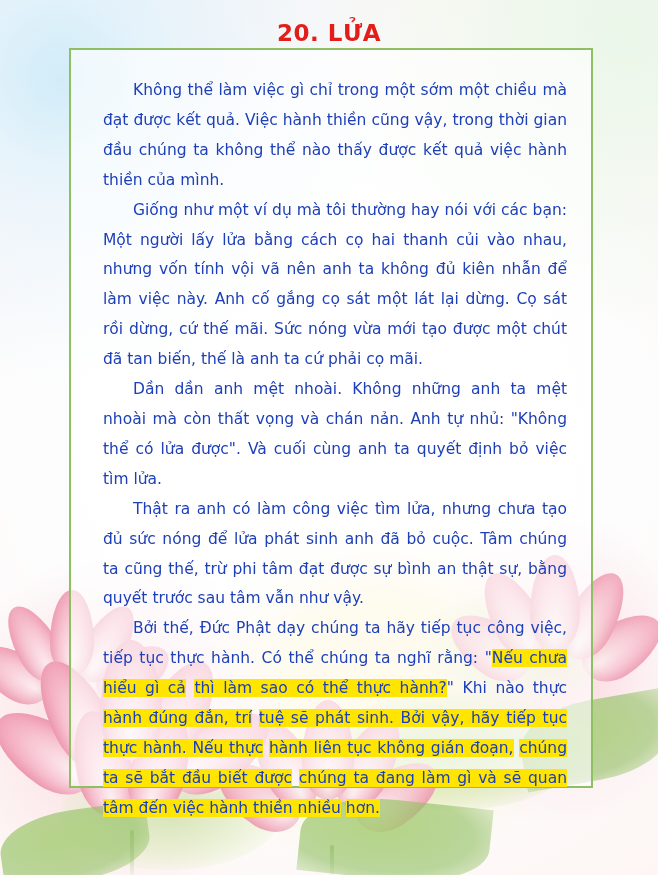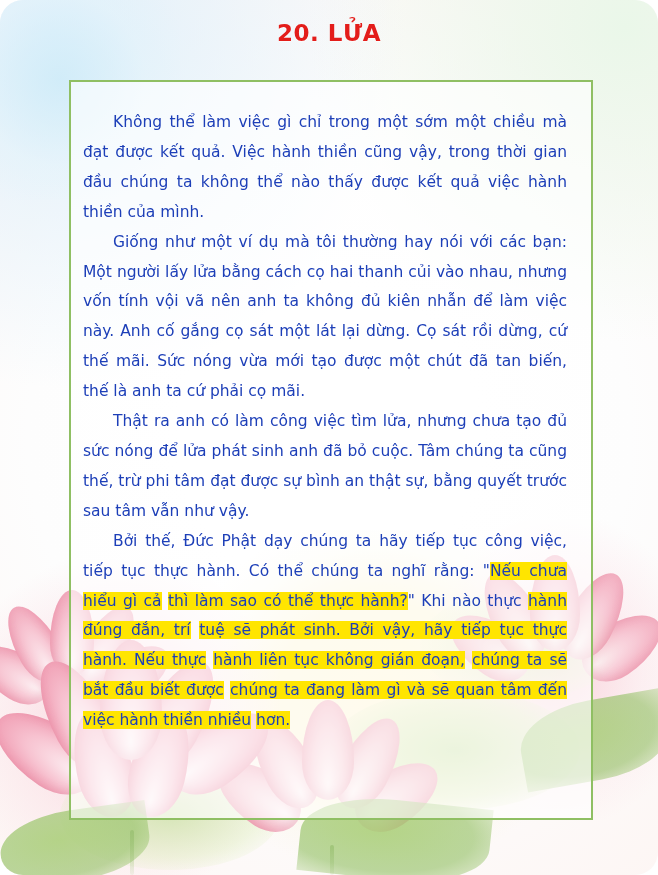--- a/index.html
+++ b/index.html
@@ -16,21 +16,20 @@
   #page {
     position: relative;
     width: 658px;
     height: 875px;
     background:
       radial-gradient(circle at 8% 4%, #dff0fb 0%, rgba(223,240,251,0) 34%),
       radial-gradient(circle at 95% 3%, #eaf7e9 0%, rgba(234,247,233,0) 30%),
       radial-gradient(circle at 50% 50%, #ffffff 0%, #fdfdfd 55%, #fdf6f4 100%),
       linear-gradient(160deg, #f4fbfd 0%, #ffffff 40%, #fdeff0 100%);
     overflow: hidden;
-    border-radius: 23px;
   }
 
   
   .deco { position: absolute; pointer-events: none; }
 
   .halo-center {
     left: 200px; top: 530px;
     width: 360px; height: 330px;
     background: radial-gradient(ellipse at center, rgba(255,243,205,0.95) 0%, rgba(250,236,180,0.55) 40%, rgba(245,240,200,0.15) 65%, rgba(255,255,255,0) 78%);
   }
@@ -138,27 +137,27 @@
     font-size: 23px;
     color: #e31d1a;
     letter-spacing: 0.5px;
     text-shadow: 0 1px 0 rgba(255,255,255,0.6);
   }
 
   
   #text-card {
     position: absolute;
     left: 69px;
-    top: 80px;
+    top: 48px;
     width: 524px;
     height: 740px;
     box-sizing: border-box;
     border: 2px solid #8fbf63;
     background: rgba(255,255,255,0.62);
-    padding: 26px 24px 10px 12px;
+    padding: 26px 24px 10px 32px;
   }
 
   #body-text {
     font-family: "DejaVu Sans", sans-serif;
     font-size: 15.5px;
     line-height: 1.93;
     color: #1d3fb8;
     text-align: justify;
     text-justify: inter-word;
   }
@@ -222,17 +221,18 @@
   <div class="leaf" id="leaf-3"></div>
   <div class="stem" id="stem-1"></div>
   <div class="stem" id="stem-2"></div>
 
   <div id="title">20. LỬA</div>
 
   <div id="text-card">
     <div id="body-text">
       <p>Không thể làm việc gì chỉ trong một sớm một chiều mà đạt được kết quả. Việc hành thiền cũng vậy, trong thời gian đầu chúng ta không thể nào thấy được kết quả việc hành thiền của mình.</p>
       <p>Giống như một ví dụ mà tôi thường hay nói với các bạn: Một người lấy lửa bằng cách cọ hai thanh củi vào nhau, nhưng vốn tính vội vã nên anh ta không đủ kiên nhẫn để làm việc này. Anh cố gắng cọ sát một lát lại dừng. Cọ sát rồi dừng, cứ thế mãi. Sức nóng vừa mới tạo được một chút đã tan biến, thế là anh ta cứ phải cọ mãi.</p>
+      <p>Dần dần anh mệt nhoài. Không những anh ta mệt nhoài mà còn thất vọng và chán nản. Anh tự nhủ: "Không thể có lửa được". Và cuối cùng anh ta quyết định bỏ việc tìm lửa.</p>
       <p>Thật ra anh có làm công việc tìm lửa, nhưng chưa tạo đủ sức nóng để lửa phát sinh anh đã bỏ cuộc. Tâm chúng ta cũng thế, trừ phi tâm đạt được sự bình an thật sự, bằng quyết trước sau tâm vẫn như vậy.</p>
       <p id="para5">Bởi thế, Đức Phật dạy chúng ta hãy tiếp tục công việc, tiếp tục thực hành. Có thể chúng ta nghĩ rằng: "<span class="hl">Nếu chưa hiểu gì cả</span> <span class="hl">thì làm sao có thể thực hành?</span>" Khi nào thực <span class="hl">hành đúng đắn, trí</span> <span class="hl">tuệ sẽ phát sinh. Bởi vậy, hãy tiếp tục thực hành. Nếu thực</span> <span class="hl">hành liên tục không gián đoạn,</span> <span class="hl">chúng ta sẽ bắt đầu biết được</span> <span class="hl">chúng ta đang làm gì và sẽ quan tâm đến việc hành thiền nhiều</span> <span class="hl">hơn.</span></p>
     </div>
   </div>
 </div>
 
 </body></html>

